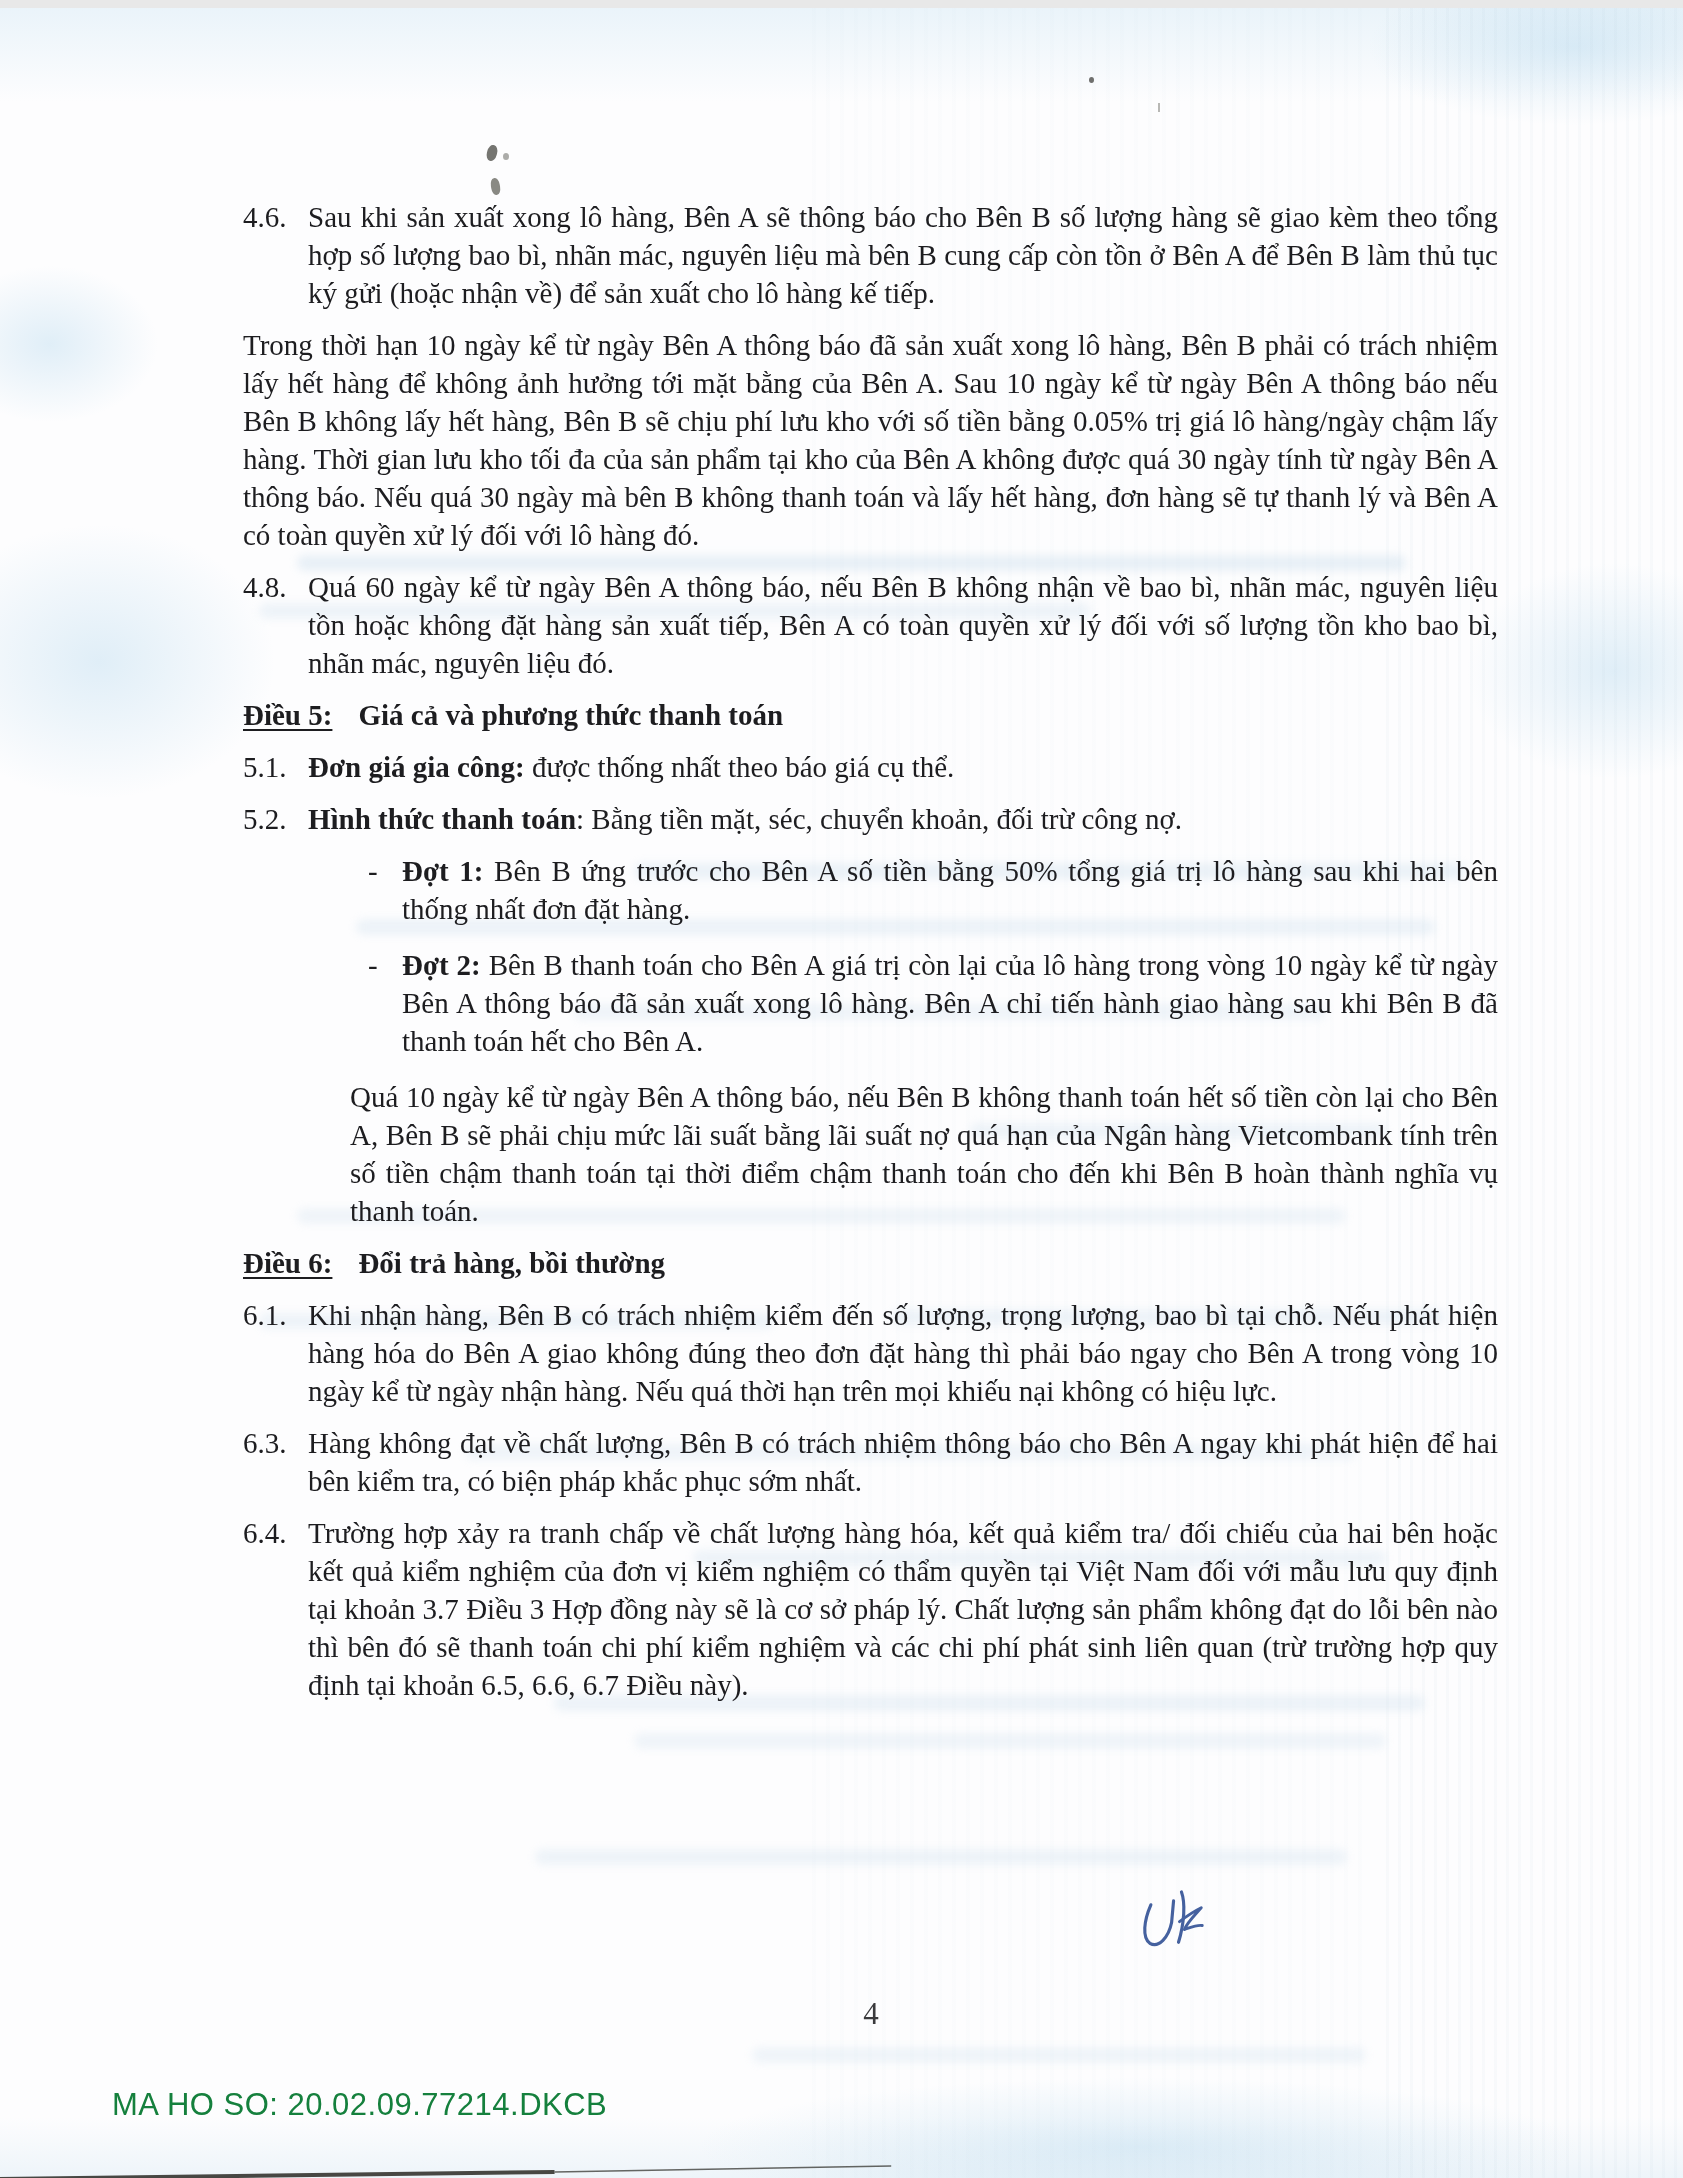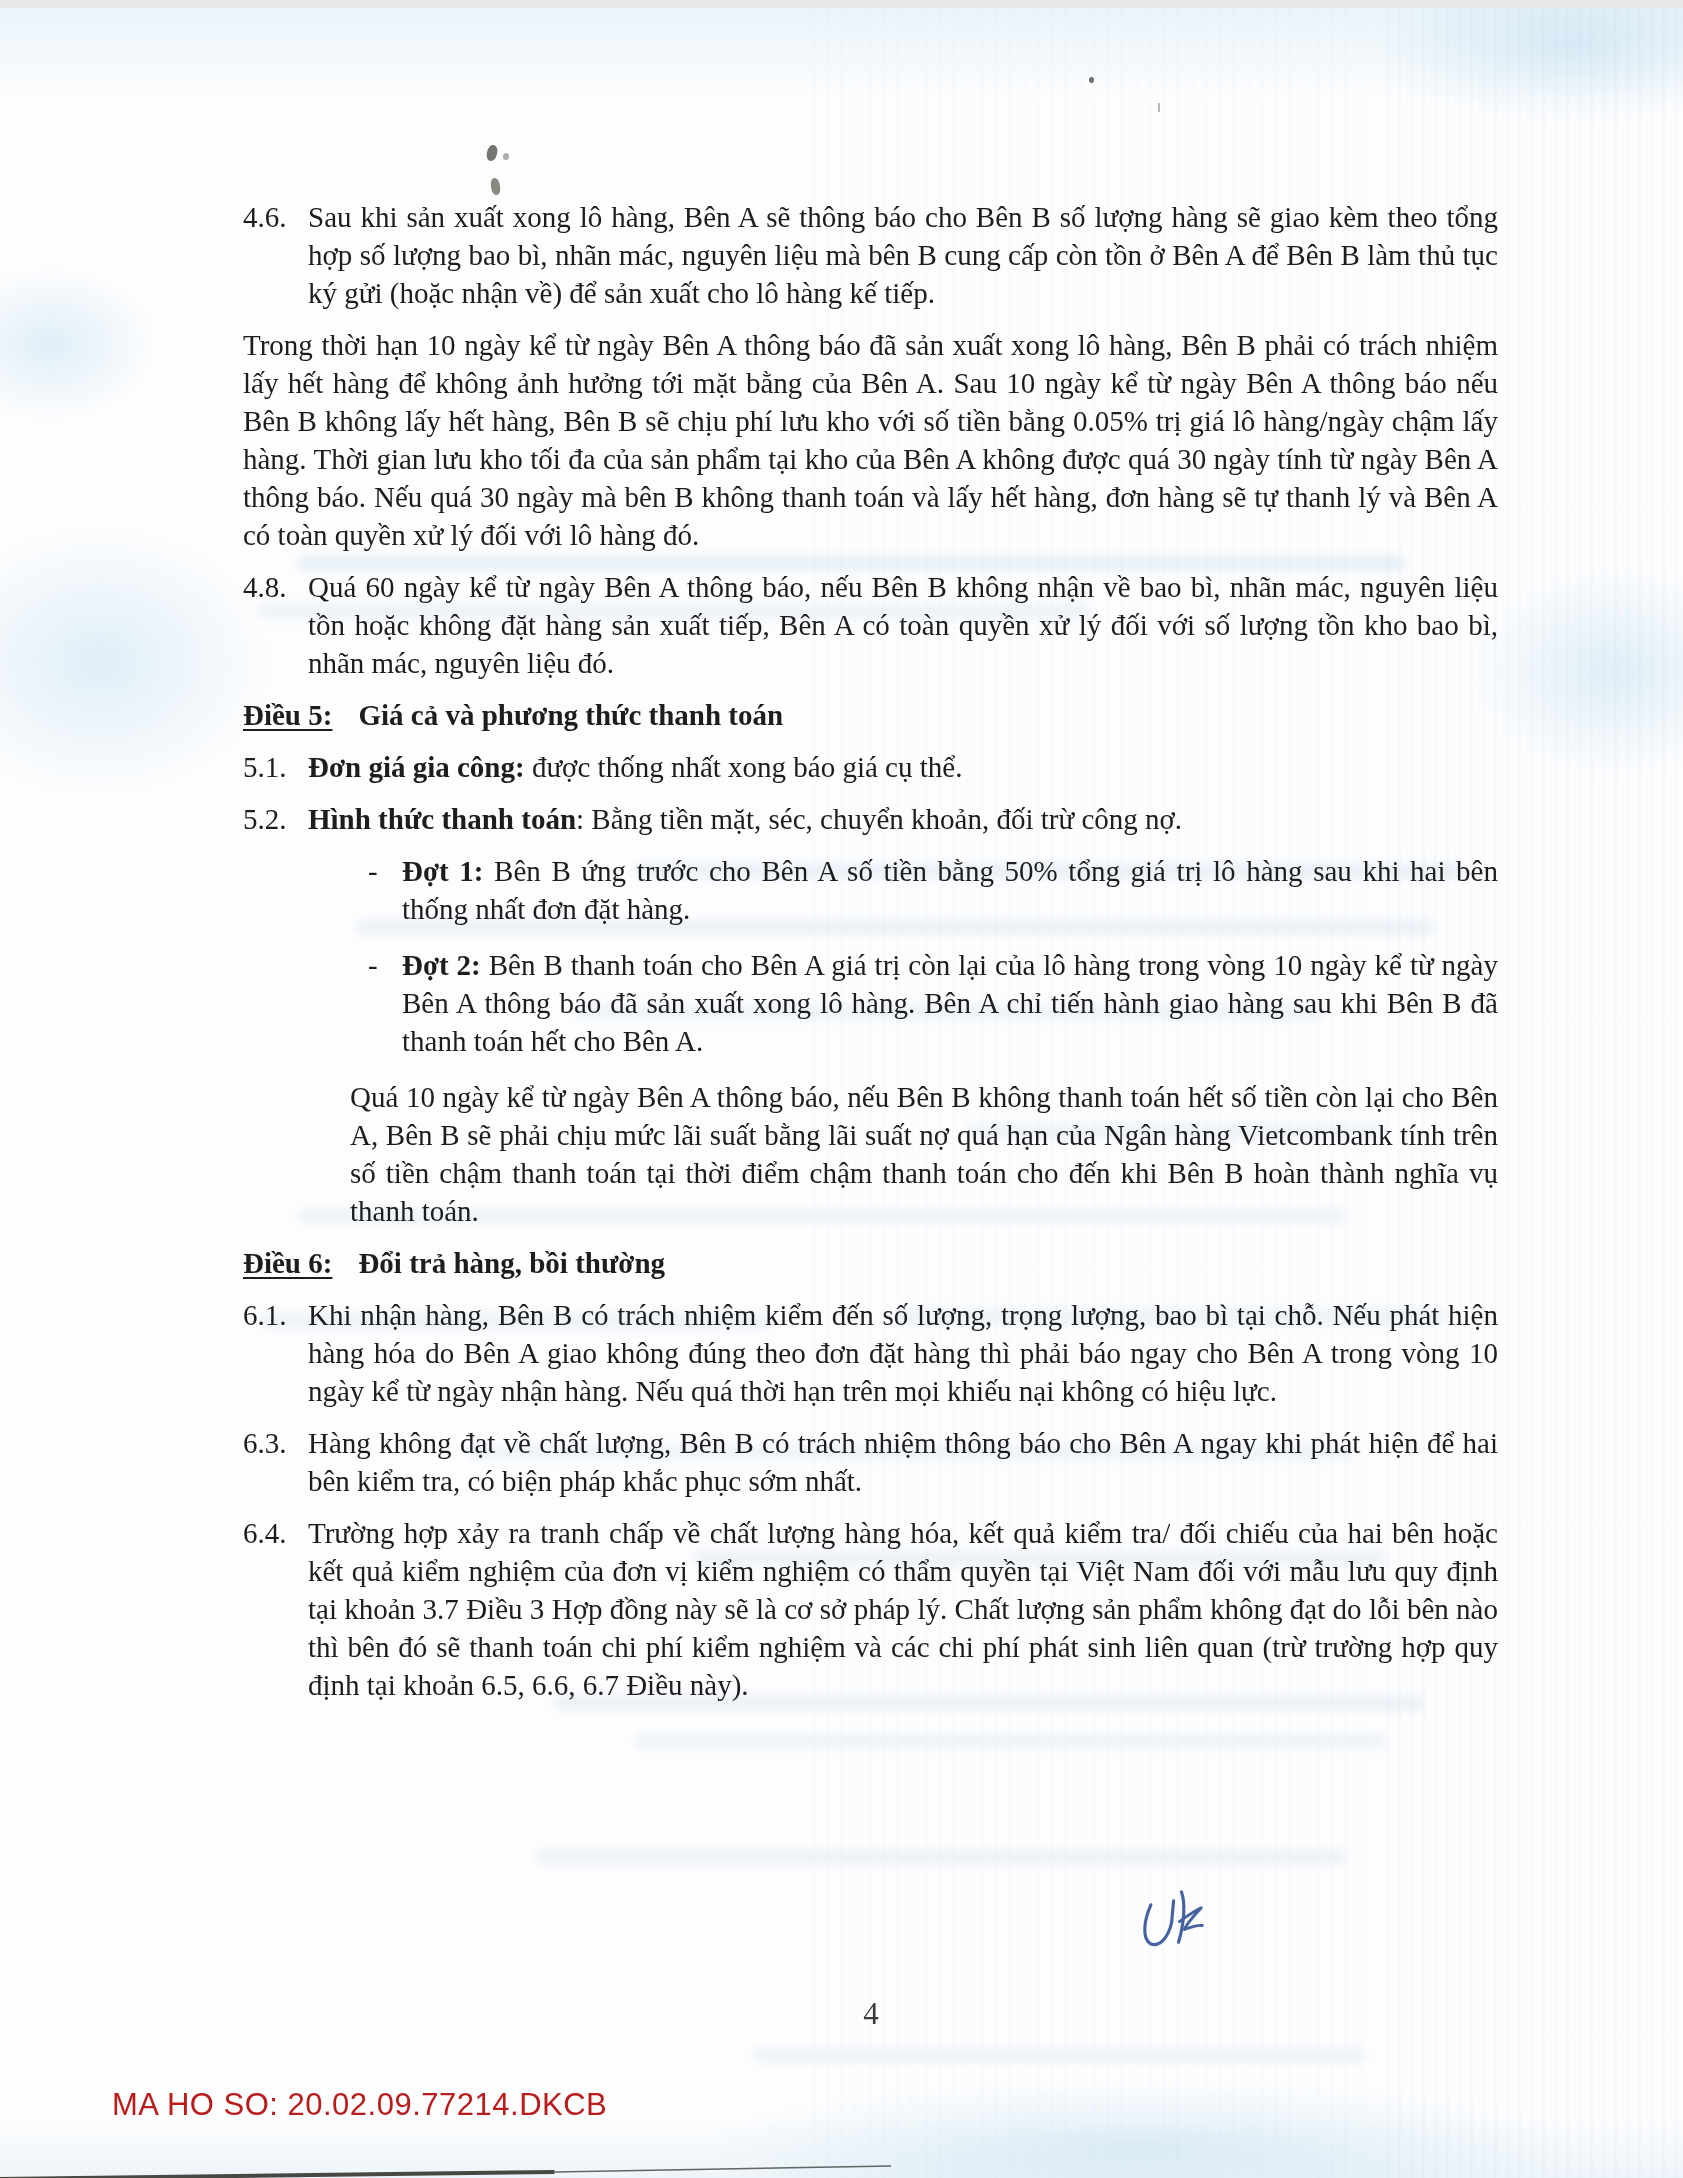--- a/index.html
+++ b/index.html
@@ -44,21 +44,21 @@
   .sub{display:flex;margin:0 0 18px 125px;}
   .sub .dash{flex:0 0 34px;}
   .lbl{font-weight:bold;}
   .ul{font-weight:bold;text-underline-offset:4px;}
   .indent-para{margin:0 0 14px 107px;}
   
   .pagenum{position:absolute;left:849px;top:1988px;width:44px;text-align:center;
     font-size:31px;color:#3a3a3c;}
   .footer{position:absolute;left:112px;top:2079px;
     font-family:"Liberation Sans","DejaVu Sans",sans-serif;font-size:31px;
-    color:#b91c1c;letter-spacing:0.5px;}
+    color:#15803d;letter-spacing:0.5px;}
   .signature{position:absolute;left:1139px;top:1879px;}
   .edge-line{position:absolute;left:0;top:2146px;}
 </style>
 </head>
 <body>
 
 <div class="page">
 
   <div class="artifact tint-top"></div>
   <div class="artifact tint-bottom"></div>
@@ -107,21 +107,21 @@
       <span class="num">4.8.</span>
       <span class="body">Quá 60 ngày kể từ ngày Bên A thông báo, nếu Bên B không nhận về bao bì, nhãn mác, nguyên liệu tồn hoặc không đặt hàng sản xuất tiếp, Bên A có toàn quyền xử lý đối với số lượng tồn kho bao bì, nhãn mác, nguyên liệu đó.</span>
     </div>
 
     <div class="heading">
       <span class="hl">Điều 5:</span><span class="ht">Giá cả và phương thức thanh toán</span>
     </div>
 
     <div class="item">
       <span class="num">5.1.</span>
-      <span class="body"><span class="lbl">Đơn giá gia công:</span><span> được thống nhất xong báo giá cụ thể.</span></span>
+      <span class="body"><span class="lbl">Đơn giá gia công:</span><span> được thống nhất theo báo giá cụ thể.</span></span>
     </div>
 
     <div class="item">
       <span class="num">5.2.</span>
       <span class="body"><span class="lbl">Hình thức thanh toán</span><span>: Bằng tiền mặt, séc, chuyển khoản, đối trừ công nợ.</span></span>
     </div>
 
 
     <div class="sub">
       <span class="dash">-</span>

